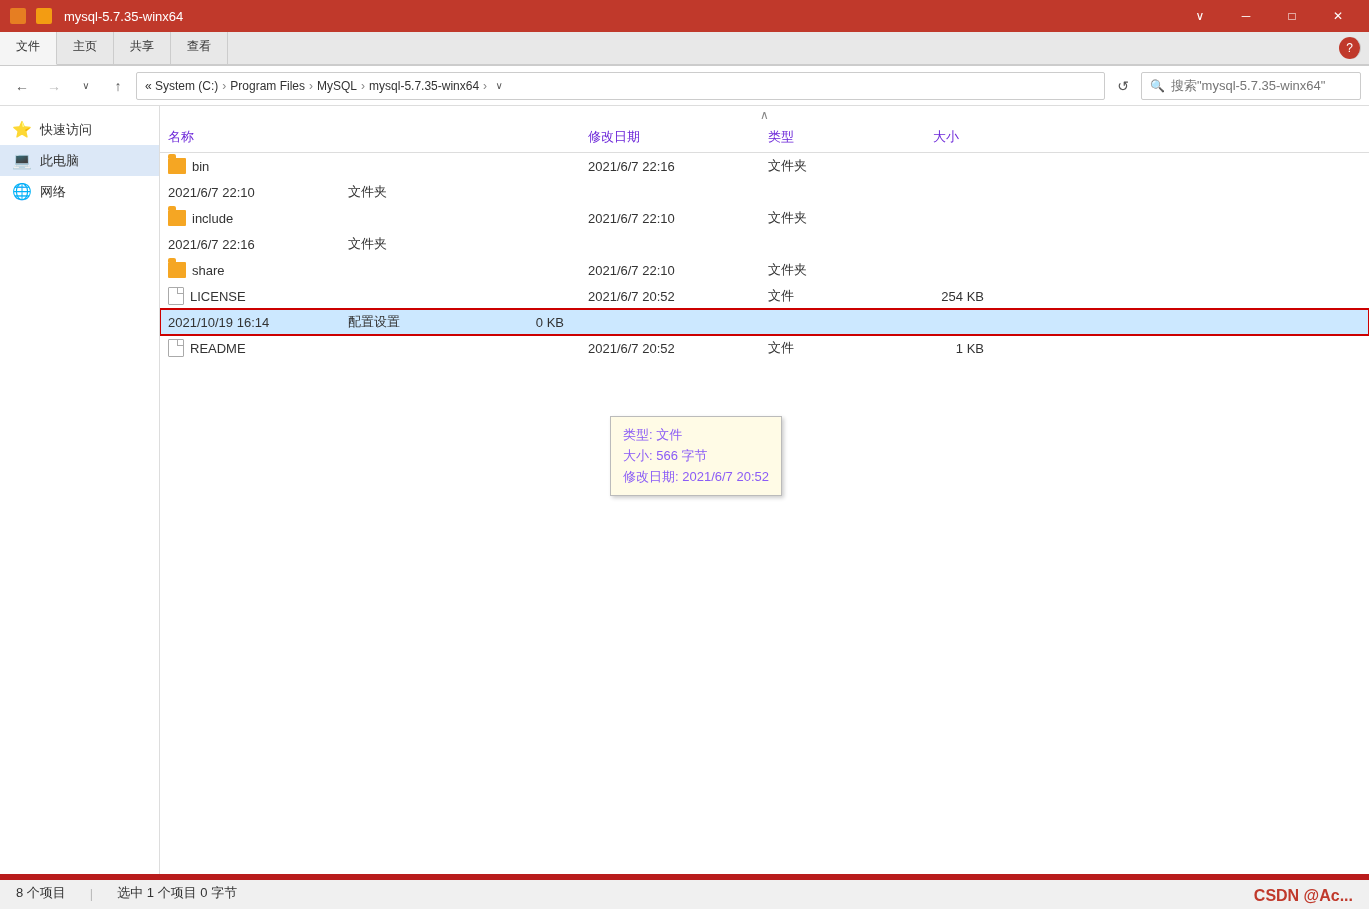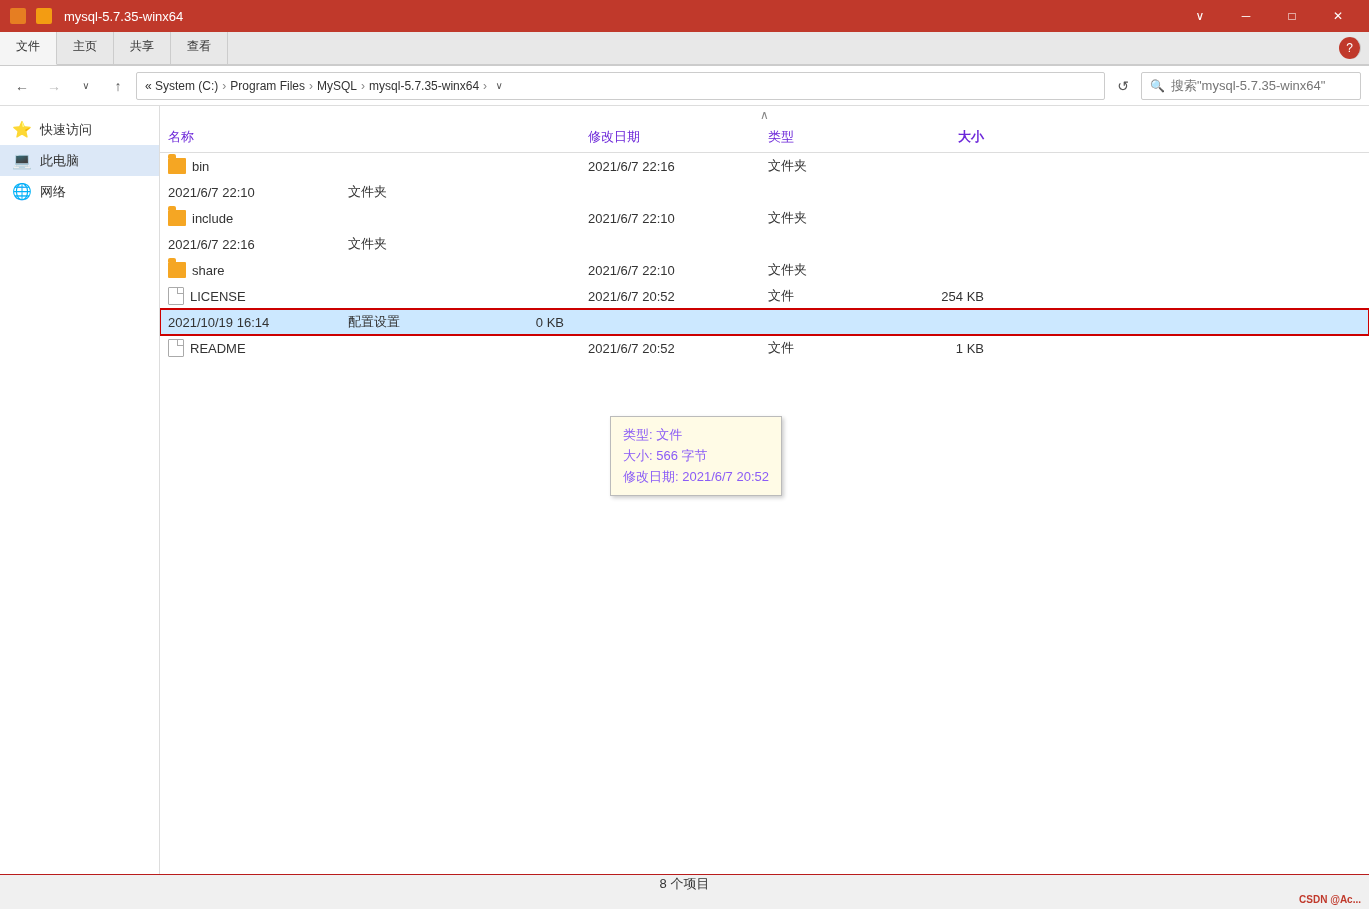--- a/index.html
+++ b/index.html
@@ -155,21 +155,21 @@
       background: white;
       position: sticky; top: 0; z-index: 1;
     }
     .col-header {
       font-size: 13px; color: #6d28d9; padding: 2px 8px;
       cursor: pointer; user-select: none;
     }
     .col-name { width: 420px; }
     .col-date { width: 180px; }
     .col-type { width: 140px; }
-    .col-size { width: 100px; text-align: right; padding-right: 16px; font-weight: bold; }
+    .col-size { width: 100px; text-align: center; padding-right: 16px; }
 
     .file-row {
       display: flex;
       align-items: center;
       padding: 2px 0;
       cursor: pointer;
     }
     .file-row.selected { background: #cce8ff; }
     .file-cell {
       font-size: 13px; color: #333; padding: 2px 8px;
@@ -219,28 +219,27 @@
       border: 1px solid #cc0000;
       border-radius: 1px;
       flex-shrink: 0;
       position: relative;
     }
 
     
     .status-bar {
       height: 32px;
       background: #f0f0f0;
-      border-top: 1px solid #b91c1c;
+      border-top: 6px solid #b91c1c;
       display: flex;
       align-items: center;
       padding: 0 16px;
       gap: 24px;
       font-size: 13px;
       color: #333;
-      flex-direction: column;
     }
     .status-sep { color: #bbb; }
 
     
     .tooltip {
       position: absolute;
       background: #fffbe6;
       border: 1px solid #bbb;
       padding: 8px 12px;
       font-size: 13px;
@@ -249,22 +248,22 @@
       line-height: 1.6;
       left: 450px;
       top: 310px;
       box-shadow: 2px 2px 4px rgba(0,0,0,0.2);
     }
 
     
     .watermark {
       position: fixed;
       bottom: 4px;
-      right: 8px;
-      font-size: 10px;
+      right: 16px;
+      font-size: 16px;
       color: #c0392b;
       font-weight: bold;
     }
   </style>
 </head>
 <body>
 
 <div class="title-bar">
   <div class="title-bar-left">
     <div class="title-icon">

